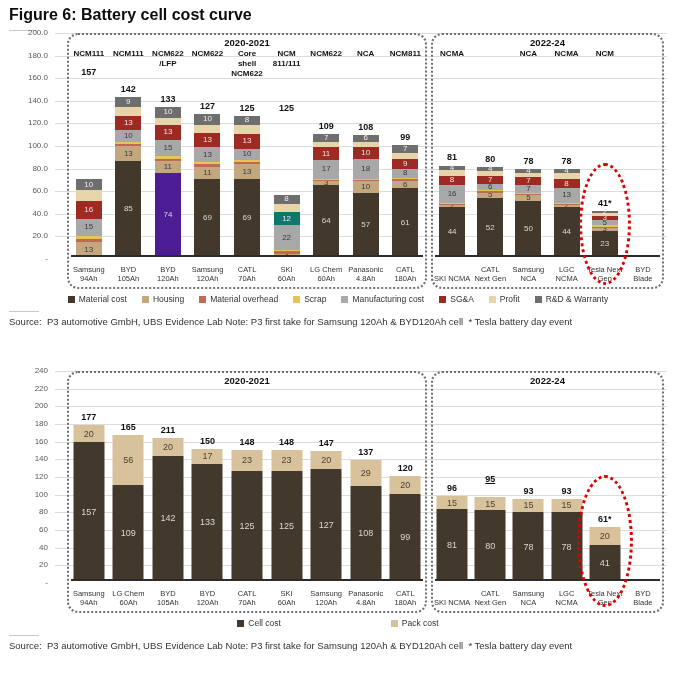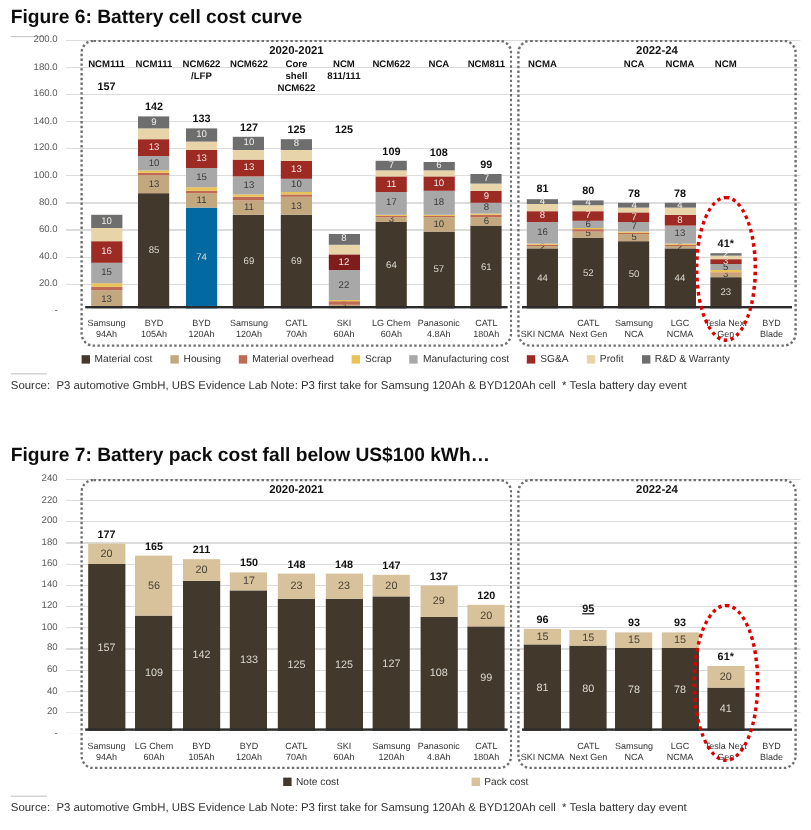--- a/index.html
+++ b/index.html
@@ -105,21 +105,21 @@
                   <div class="seg" style="height: 10.17px; background: rgb(110, 110, 110);">
                     <span class="seglabel" style="color: rgb(240, 238, 234);">9</span>
                   </div>
                 </div>
                 <div class="total" style="bottom: 193.46px;">142</div>
                 <div class="xlabel">BYD<br>105Ah</div>
               </div>
               <div class="slot">
                 <div class="chem">NCM622<br>/LFP</div>
                 <div class="bar" style="width: 26px; bottom: 30px;">
-                  <div class="seg" style="height: 83.62px; background: #0369a1;">
+                  <div class="seg" style="height: 83.62px; background: #4c1d95;">
                     <span class="seglabel" style="color: rgb(221, 216, 207);">74</span>
                   </div>
                   <div class="seg" style="height: 12.43px; background: rgb(194, 167, 127);">
                     <span class="seglabel" style="color: rgb(58, 58, 58);">11</span>
                   </div>
                   <div class="seg" style="height: 2.26px; background: rgb(190, 106, 85);"></div>
                   <div class="seg" style="height: 2.26px; background: rgb(233, 194, 88);"></div>
                   <div class="seg" style="height: 16.95px; background: rgb(168, 168, 168);">
                     <span class="seglabel" style="color: rgb(58, 58, 58);">15</span>
                   </div>
@@ -188,21 +188,21 @@
                 <div class="chem">NCM<br>811/111</div>
                 <div class="bar" style="width: 26px; bottom: 30px;">
                   <div class="seg" style="height: 3.39px; background: rgb(194, 167, 127);">
                     <span class="seglabel" style="color: rgb(58, 58, 58);">3</span>
                   </div>
                   <div class="seg" style="height: 2.26px; background: rgb(190, 106, 85);"></div>
                   <div class="seg" style="height: 1.13px; background: rgb(233, 194, 88);"></div>
                   <div class="seg" style="height: 24.86px; background: rgb(168, 168, 168);">
                     <span class="seglabel" style="color: rgb(58, 58, 58);">22</span>
                   </div>
-                  <div class="seg" style="height: 13.56px; background: #7f1d1d;">
+                  <div class="seg" style="height: 13.56px; background: #0f766e;">
                     <span class="seglabel" style="color: rgb(242, 228, 226);">12</span>
                   </div>
                   <div class="seg" style="height: 7.91px; background: rgb(231, 212, 169);"></div>
                   <div class="seg" style="height: 9.04px; background: rgb(110, 110, 110);">
                     <span class="seglabel" style="color: rgb(240, 238, 234);">8</span>
                   </div>
                 </div>
                 <div class="total" style="bottom: 174.25px;">125</div>
                 <div class="xlabel">SKI<br>60Ah</div>
               </div>
@@ -452,21 +452,20 @@
       <div class="lgitem">
         <span class="lgmark" style="background: rgb(110, 110, 110);"></span>
         <span>R&amp;D &amp; Warranty</span>
       </div>
     </div>
   <div class="srcstub"></div>
   <div class="source">Source:  P3 automotive GmbH, UBS Evidence Lab Note: P3 first take for Samsung 120Ah &amp; BYD120Ah cell  * Tesla battery day event</div>
 </div>
 
 <div class="figblock fig7block">
-  <div class="figtitle">Figure 7: Battery pack cost fall below US$100 kWh…</div>
   <div class="chart fig7" style="margin-top:10px">
     <div class="yaxis" style="height: 212px;">
         <div class="ytick" style="bottom: 208px;">240</div>
         <div class="ytick" style="bottom: 190.333px;">220</div>
         <div class="ytick" style="bottom: 172.667px;">200</div>
         <div class="ytick" style="bottom: 155px;">180</div>
         <div class="ytick" style="bottom: 137.333px;">160</div>
         <div class="ytick" style="bottom: 119.667px;">140</div>
         <div class="ytick" style="bottom: 102px;">120</div>
         <div class="ytick" style="bottom: 84.3333px;">100</div>
@@ -662,21 +661,21 @@
                 <div class="xlabel">BYD<br>Blade</div>
               </div>
             </div>
           </div>
         </div>
     </div>
   </div>
   <div class="legend l7">
       <div class="lgitem">
         <span class="lgmark" style="background: rgb(66, 56, 44);"></span>
-        <span>Note cost</span>
+        <span>Cell cost</span>
       </div>
       <div class="lgitem">
         <span class="lgmark" style="background: rgb(216, 194, 155);"></span>
         <span>Pack cost</span>
       </div>
     </div>
   <div class="srcstub"></div>
   <div class="source">Source:  P3 automotive GmbH, UBS Evidence Lab Note: P3 first take for Samsung 120Ah &amp; BYD120Ah cell  * Tesla battery day event</div>
 </div>
 

